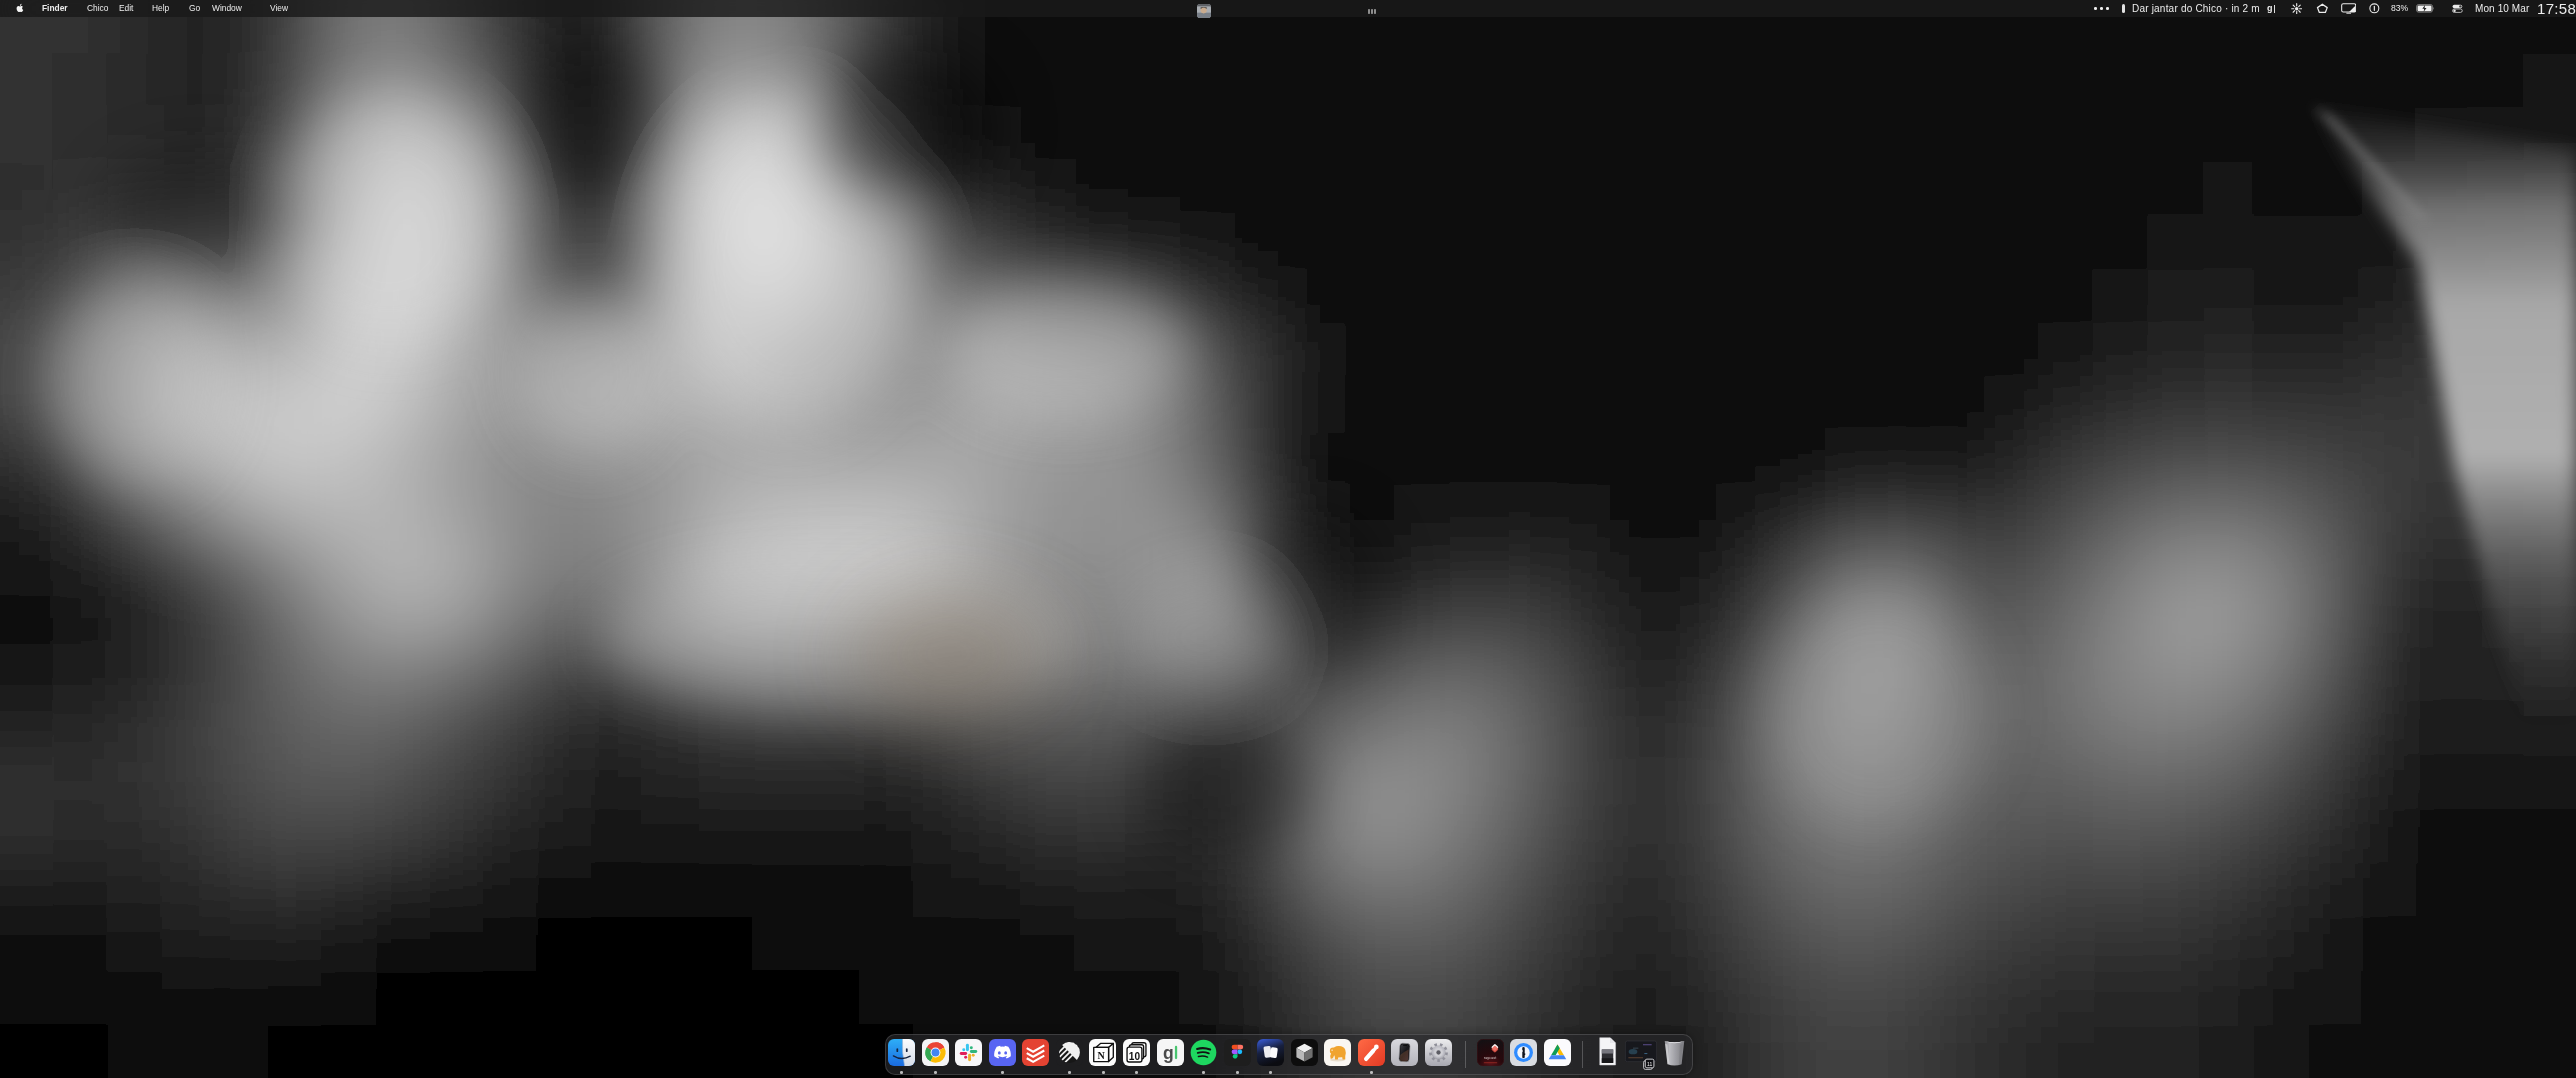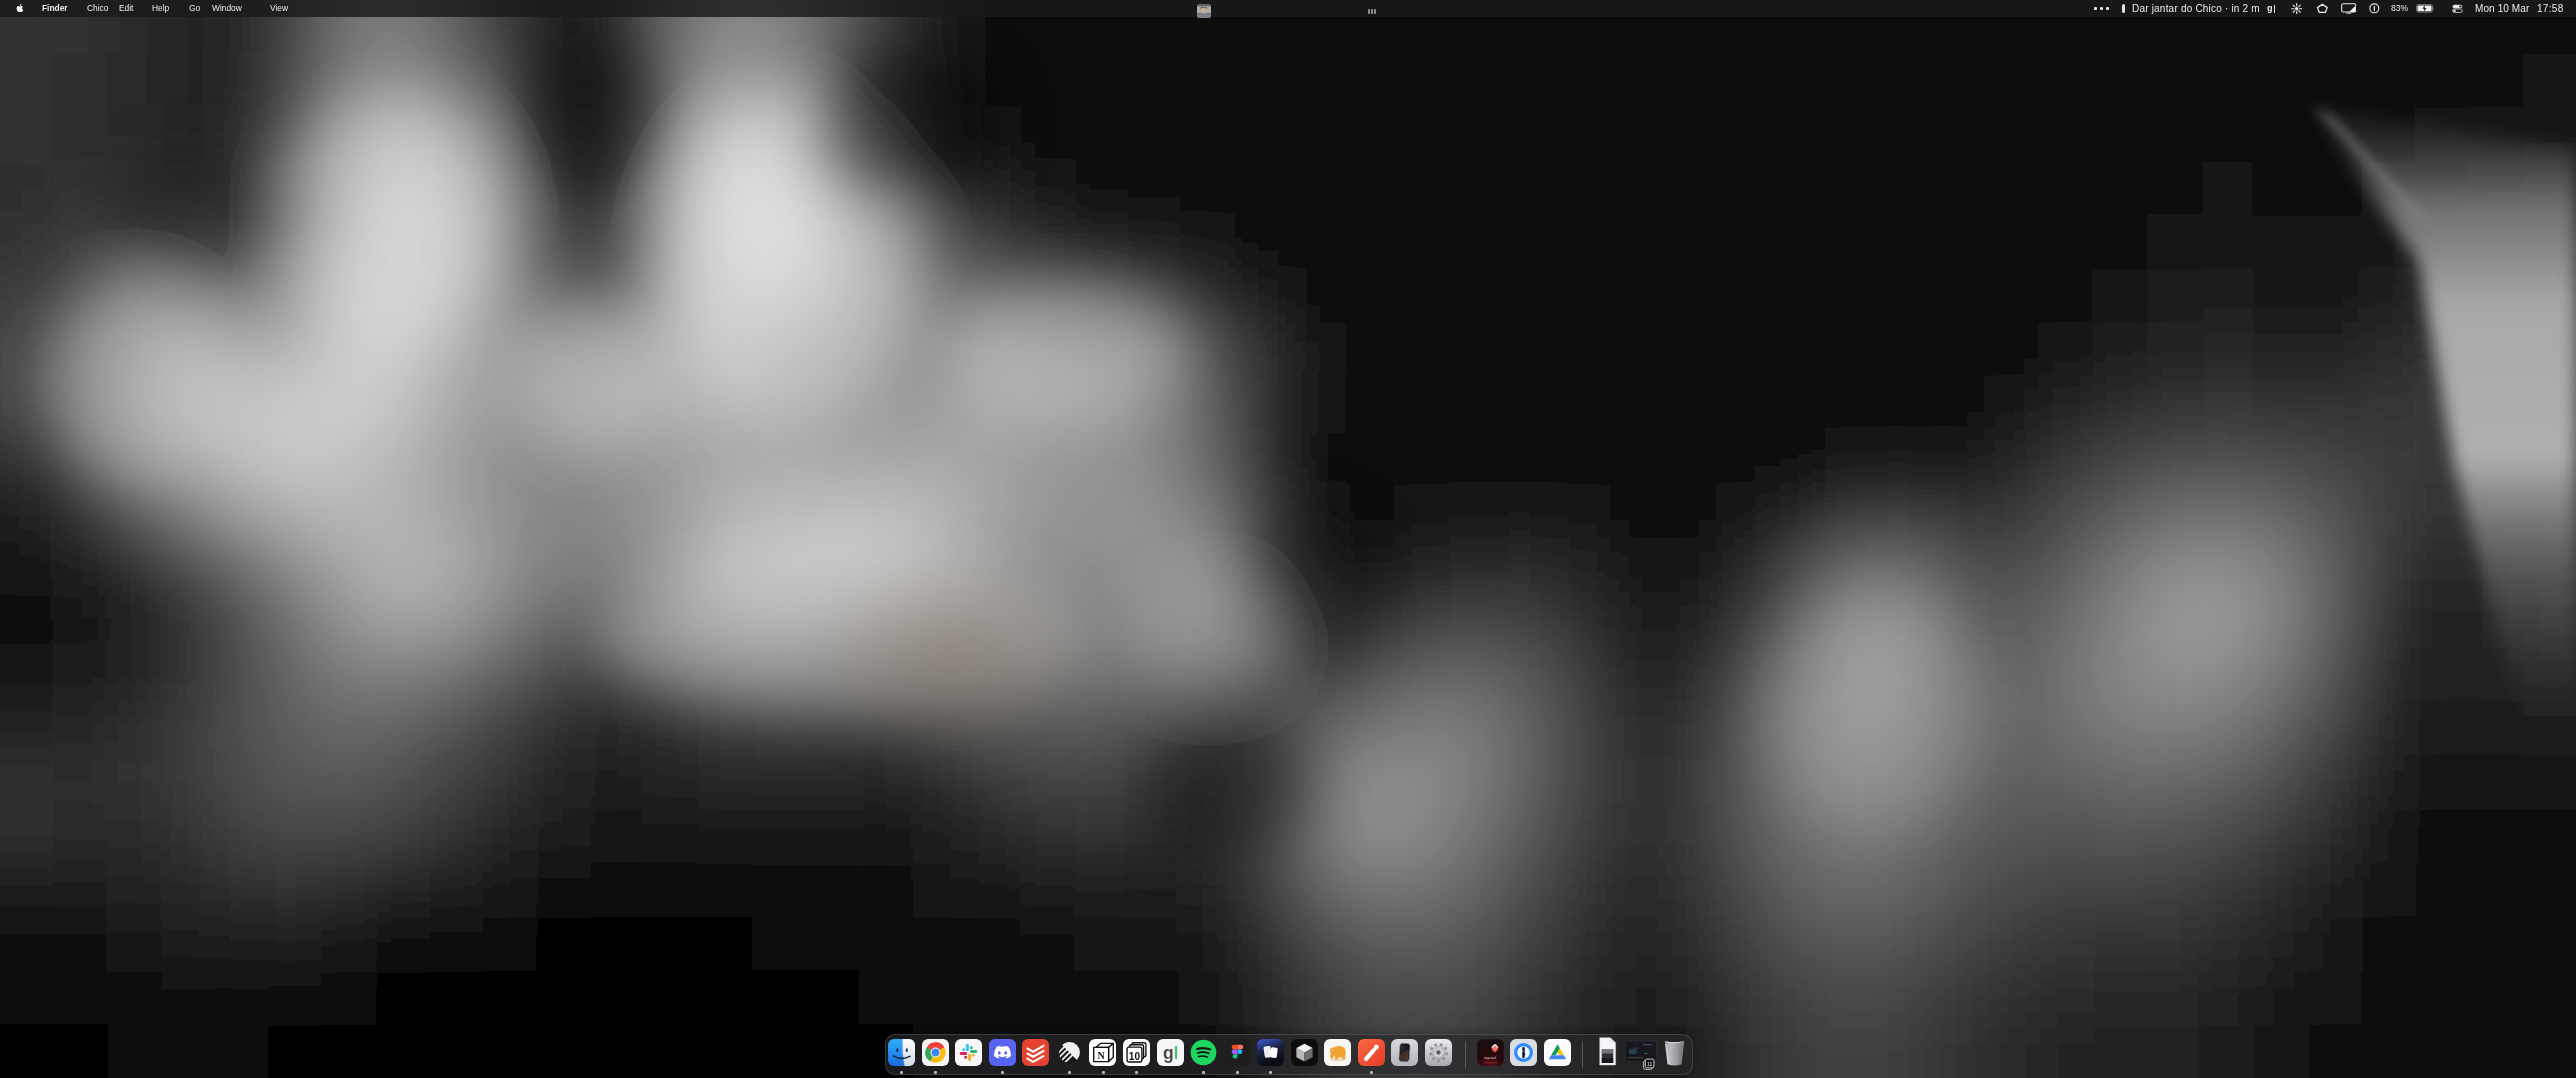--- a/index.html
+++ b/index.html
@@ -1104,21 +1104,21 @@
     <path d="M13.5,1.5 L9.5,7 L12.3,7 L11.5,11.5 L15.8,5.8 L12.9,5.8 Z" fill="#1a1a1a"></path>
     <path d="M26,4.2 Q28,6.5 26,8.8 Z" fill="rgba(240,240,240,.55)"></path>
   </svg>
   <svg class="mi" style="left:2452px;top:3.7px;width:11.4px;height:9.4px" viewBox="0 0 20 15">
     <rect x="1" y="0.5" width="17" height="6" rx="3" fill="#e8e8e8"></rect>
     <circle cx="14.8" cy="3.5" r="2.1" fill="#3a3a3a"></circle>
     <rect x="1" y="8" width="17" height="6" rx="3" fill="none" stroke="#e8e8e8" stroke-width="1.3"></rect>
     <circle cx="4.5" cy="11" r="2.1" fill="#e8e8e8"></circle>
   </svg>
   <span class="mi" style="left:2475px;font-size:10px;letter-spacing:0.1px">Mon 10 Mar</span>
-  <span class="mi" style="left:2537px;font-size:10px;letter-spacing:0.3px">17:58</span>
+  <span class="mi" style="left:2537px;font-size:15px;letter-spacing:0.3px">17:58</span>
 </div>
 
 <div id="dock"></div>
 <div id="icons">
 
 <svg class="dicon" style="left:888px" viewBox="0 0 40 40">
   <defs>
     <linearGradient id="fnL" x1="0" y1="0" x2="0" y2="1">
           <stop offset="0" stop-color="#2eaef7"></stop>
           <stop offset="1" stop-color="#1a6be0"></stop>

